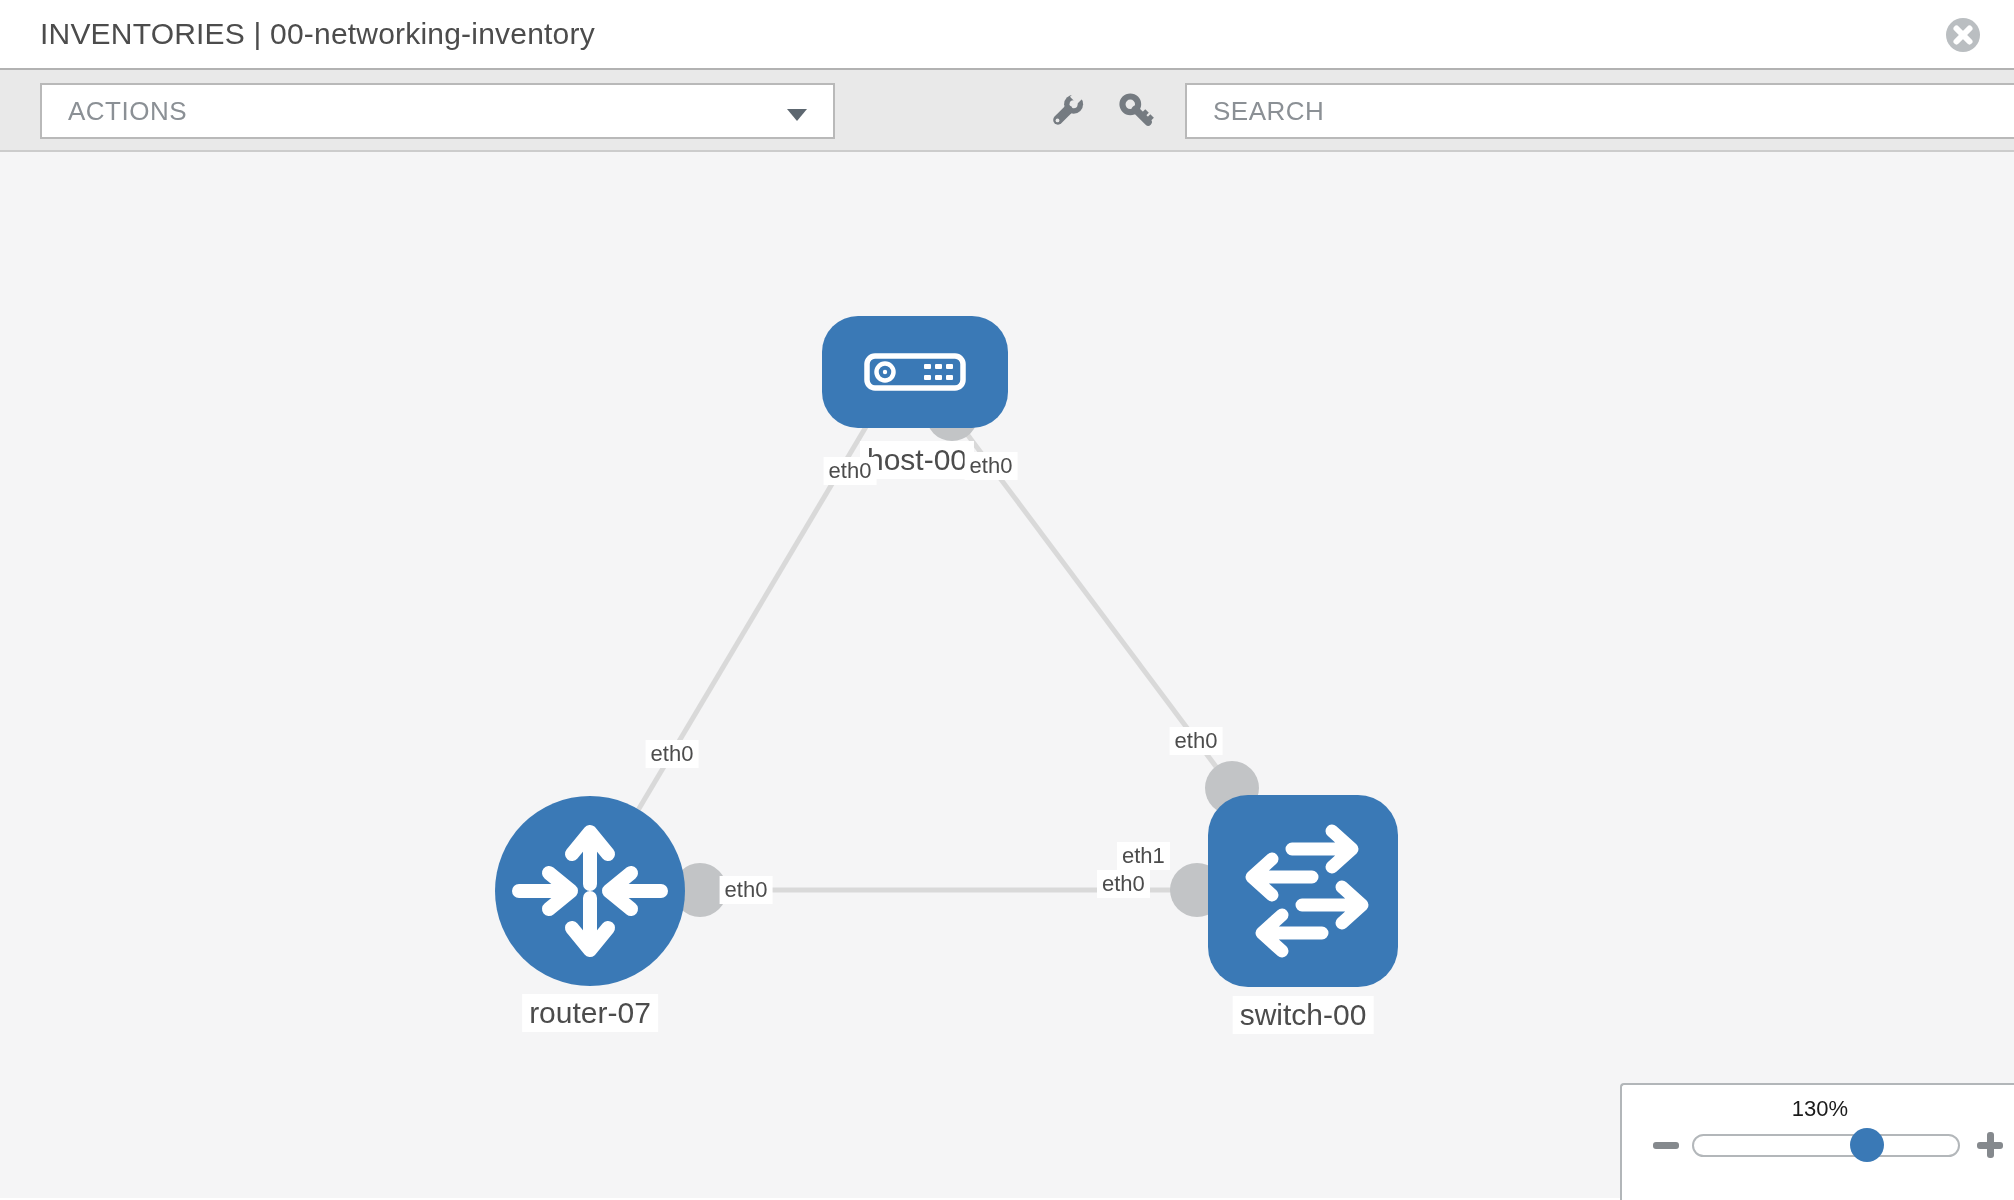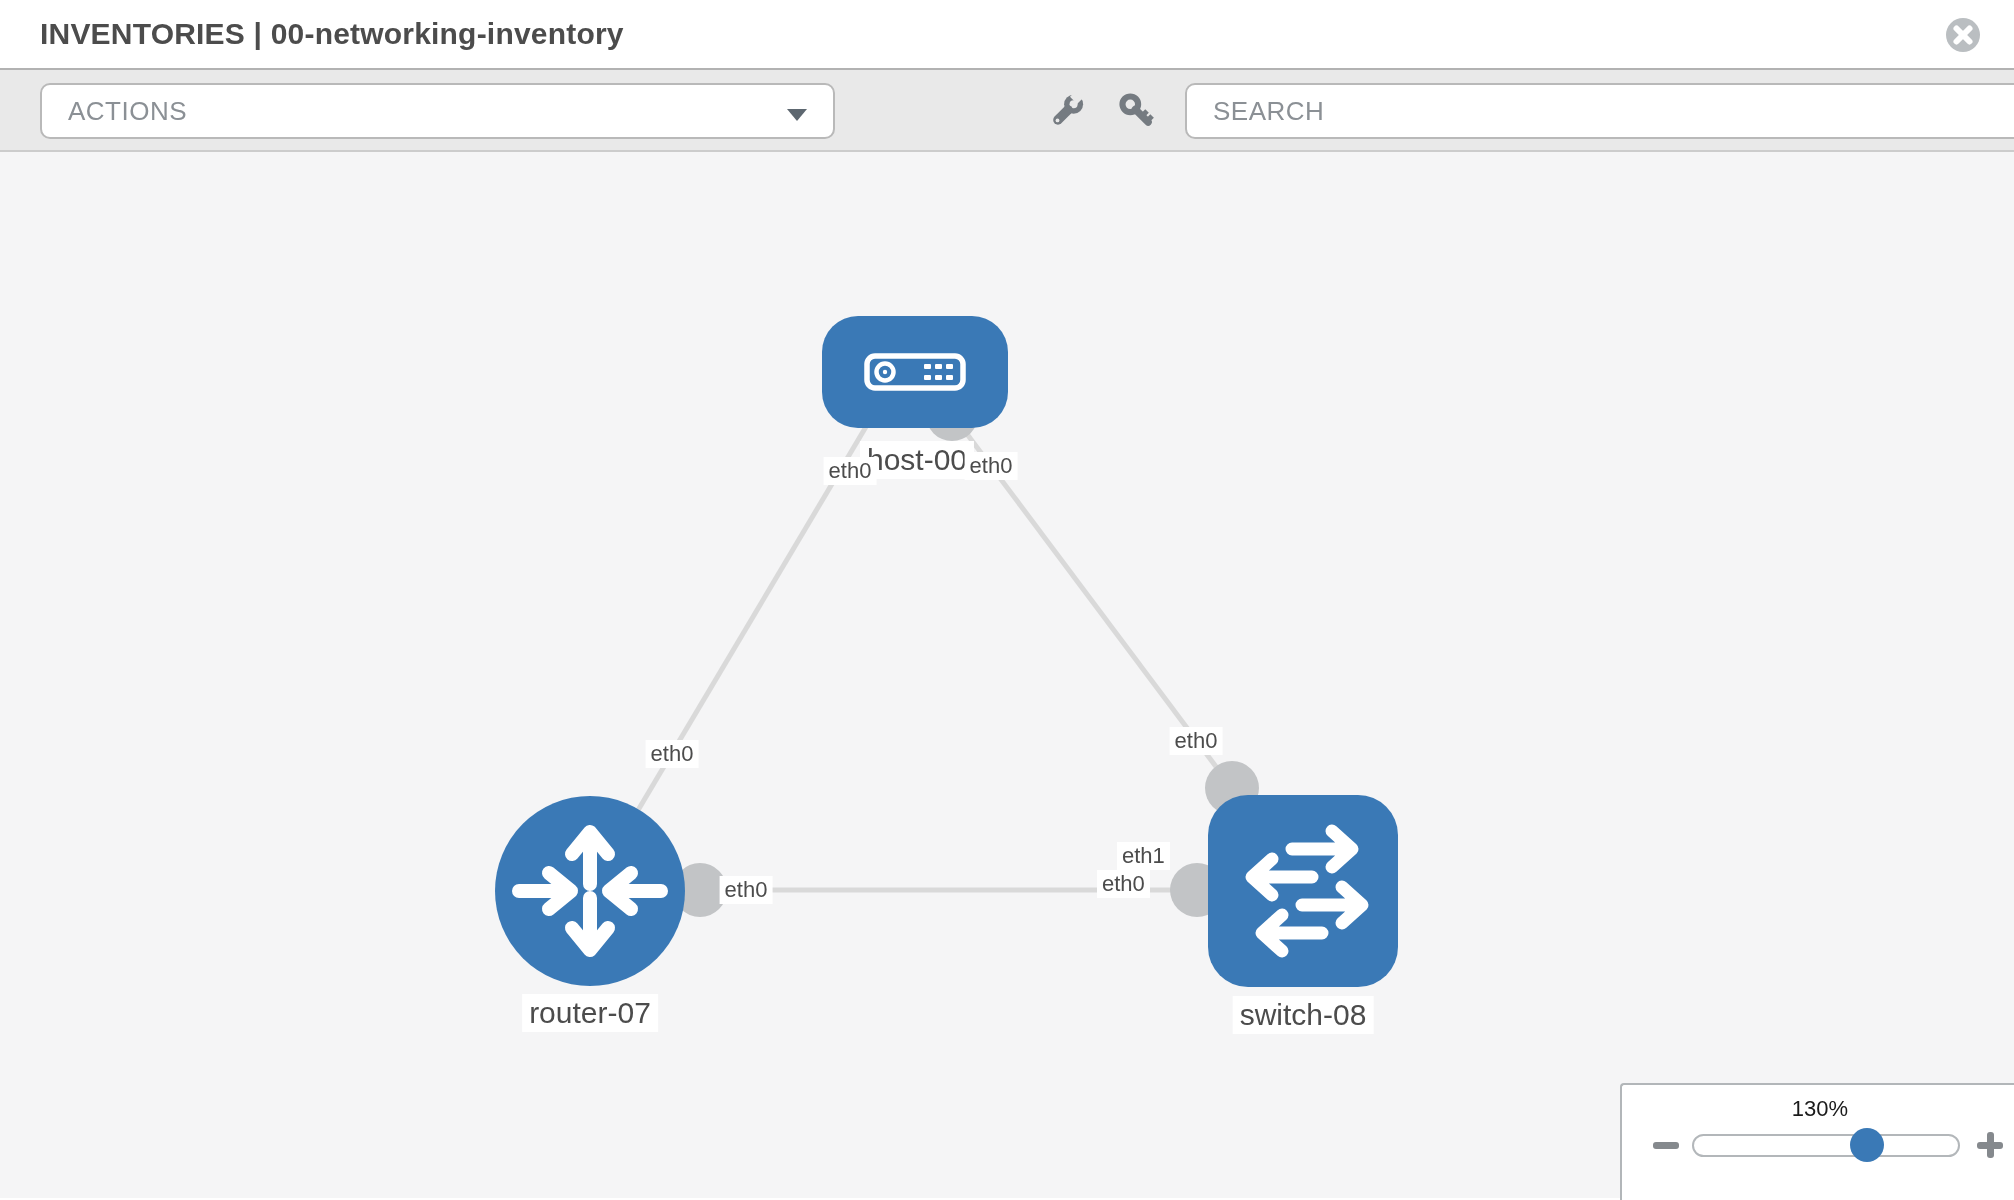--- a/index.html
+++ b/index.html
@@ -3,29 +3,29 @@
 <meta charset="utf-8">
 <style>
   * { margin:0; padding:0; box-sizing:border-box; }
   html,body { width:2014px; height:1200px; overflow:hidden; background:#fff;
               font-family:"Liberation Sans", sans-serif; }
   .app { position:relative; width:2014px; height:1200px; }
 
   
   .header { position:relative; height:70px; background:#ffffff;
             border-bottom:2px solid #b2b2b2; display:flex; align-items:center; }
-  .page-title { margin-left:40px; font-size:30px; font-weight:700; color:#4c4c4c; letter-spacing:.2px; }
+  .page-title { margin-left:40px; font-size:30px; font-weight:400; color:#4c4c4c; letter-spacing:.2px; }
   .close-btn { position:absolute; right:33px; top:17px; width:36px; height:36px; border:none;
                background:transparent; cursor:pointer; }
 
   
   .toolbar { position:relative; height:82px; background:#e9e9e9;
              border-bottom:2px solid #cccccc; }
   .select-box { position:absolute; top:13px; height:56px; background:#fff;
-                border:2px solid #b9b9b9; border-radius:10px;
+                border:2px solid #b9b9b9; border-radius:0;
                 display:flex; align-items:center; cursor:pointer; }
   .select-box .sel-label { font-size:26px; color:#8b9095; padding-left:26px; letter-spacing:.5px; }
   .caret { position:absolute; right:26px; top:24px; width:0; height:0;
            border-left:10px solid transparent; border-right:10px solid transparent;
            border-top:12px solid #5d6770; }
   .actions-box { left:40px; width:795px; }
   .search-box  { left:1185px; width:932px; }
   .tool-icon { position:absolute; top:22px; width:38px; height:38px; background:transparent;
                border:none; cursor:pointer; }
   .wrench-btn { left:1049px; }
@@ -154,21 +154,21 @@
           <path d="M1292 697 L1348 697 M1332 679 L1352 697 L1332 715"></path>
           <path d="M1312 725 L1256 725 M1272 707 L1252 725 L1272 743"></path>
           <path d="M1302 753 L1358 753 M1342 735 L1362 753 L1342 771"></path>
           <path d="M1322 781 L1266 781 M1282 763 L1262 781 L1282 799"></path>
         </g>
       </g>
     </svg>
 
     <div class="graph-label node-label" style="left:917px; top:289px;">host-00</div>
     <div class="graph-label node-label" style="left:590px; top:842px;">router-07</div>
-    <div class="graph-label node-label" style="left:1303px; top:844px;">switch-08</div>
+    <div class="graph-label node-label" style="left:1303px; top:844px;">switch-00</div>
 
     <div class="graph-label if-label" style="left:850px; top:305px;">eth0</div>
     <div class="graph-label if-label" style="left:991px; top:300px;">eth0</div>
     <div class="graph-label if-label" style="left:672px; top:588px;">eth0</div>
     <div class="graph-label if-label" style="left:1196px; top:575px;">eth0</div>
     <div class="graph-label if-label" style="left:746px; top:724px;">eth0</div>
     <div class="graph-label if-label abs" style="left:1097px; top:718px; z-index:1;">eth0</div>
     <div class="graph-label if-label abs" style="left:1117px; top:690px; z-index:2;">eth1</div>
 
     <div class="zoom-panel">

